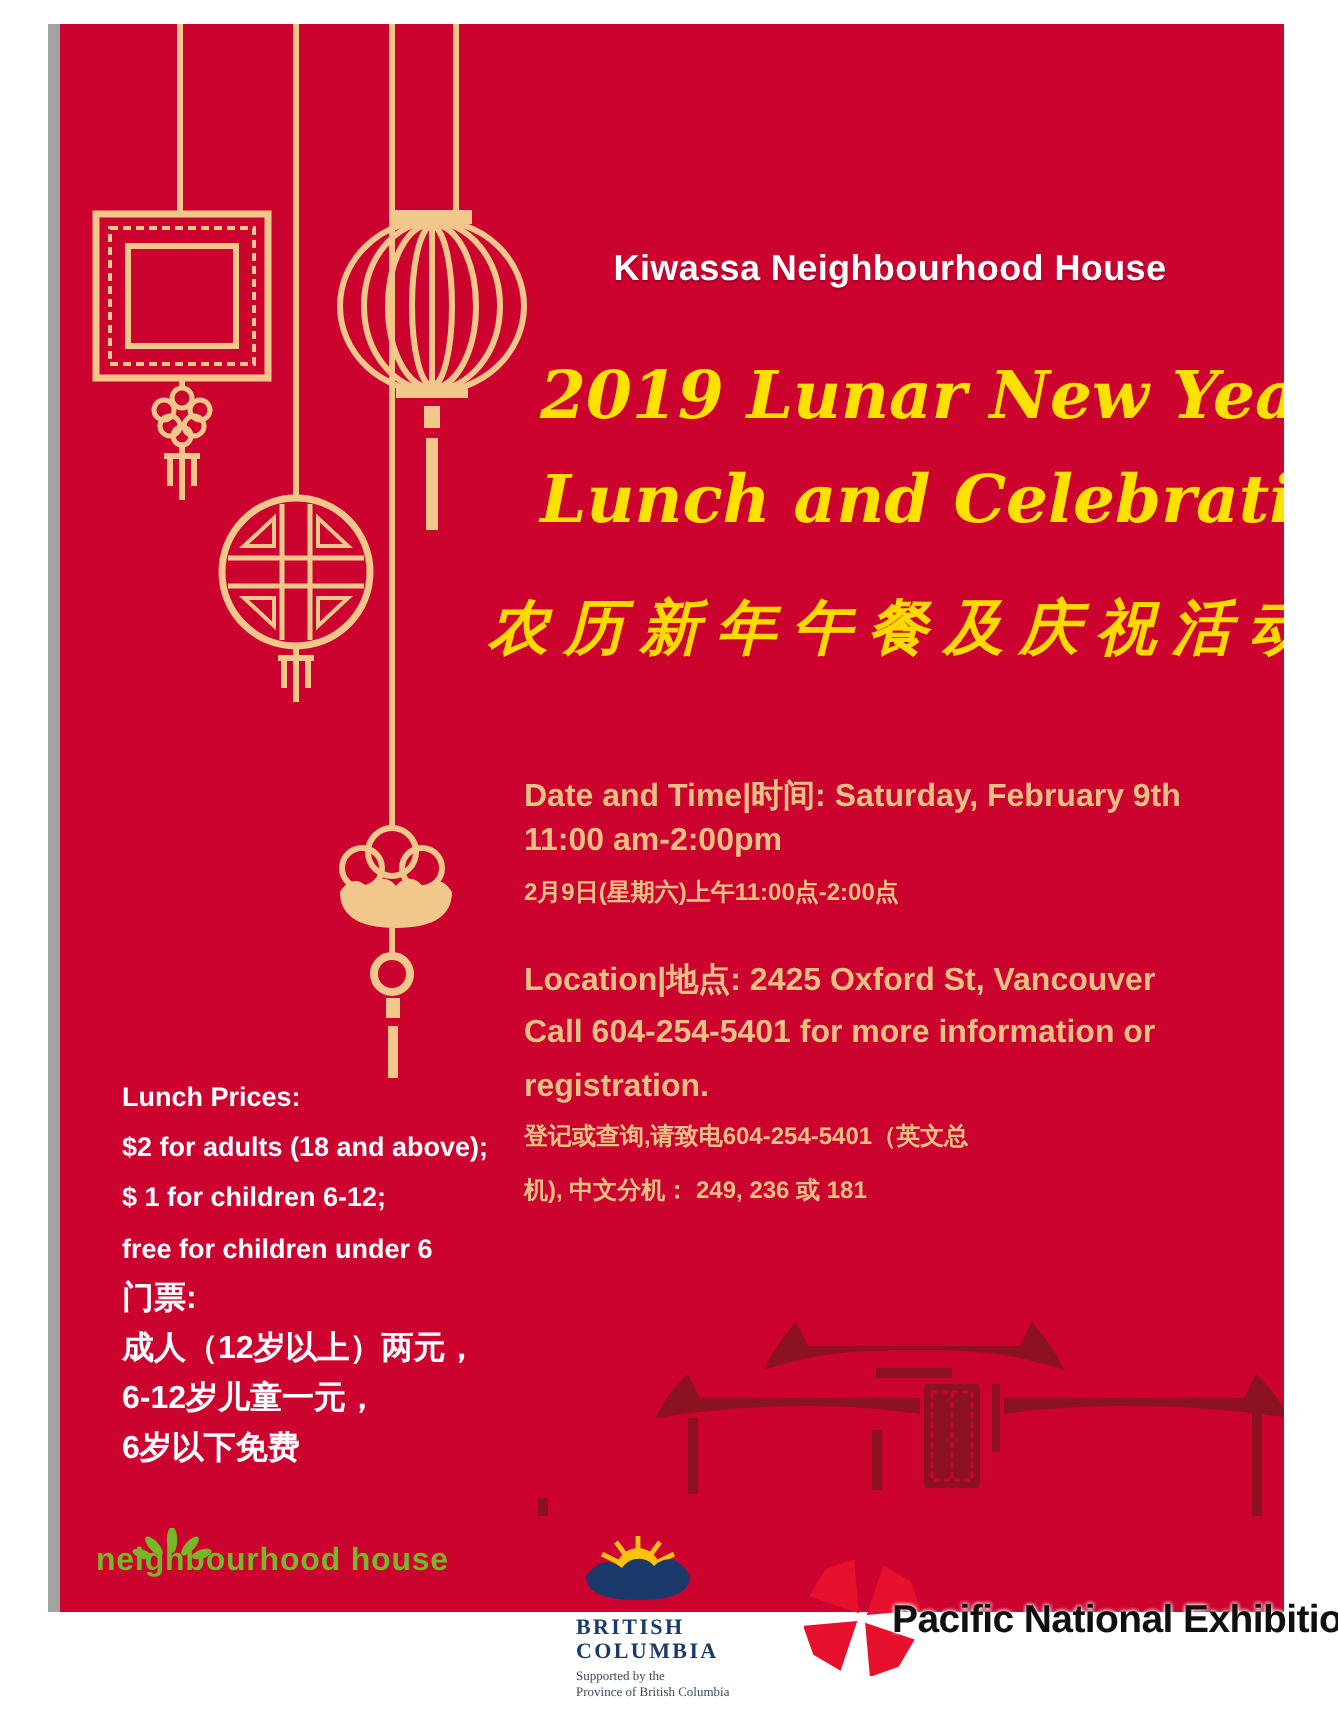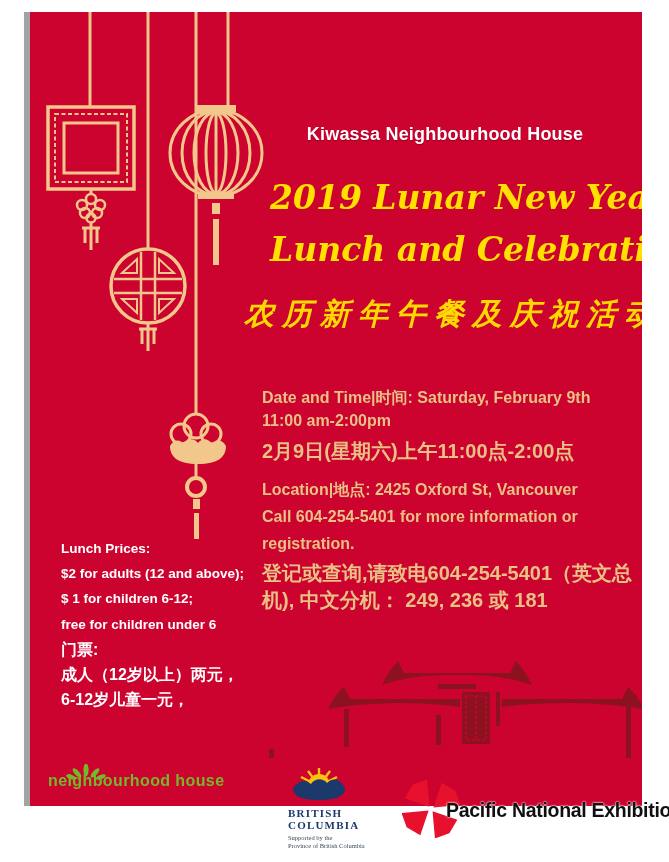--- a/index.html
+++ b/index.html
@@ -27,21 +27,21 @@
   .script-line2{top:218px;}
   .title-zh{
     position:absolute;left:214px;top:282px;width:400px;
     color:#FFD900;font-size:30px;font-weight:700;font-style:italic;
     font-family:"DejaVu Serif",cursive,serif;letter-spacing:8px;white-space:nowrap;
   }
   .detail-line{
     position:absolute;left:232px;color:#E9C185;font-size:16px;font-weight:600;
     white-space:nowrap;
   }
-  .detail-line.cjk{font-size:20px;font-weight:600;text-align:right;}
+  .detail-line.cjk{font-size:12px;font-weight:600;text-align:right;}
   .tickets{
     position:absolute;left:31px;top:524px;color:#ffffff;font-size:13.5px;
     font-weight:600;line-height:25.2px;white-space:nowrap;
   }
   .tickets .t-bold{font-weight:700;}
   .tickets .t-cjk{font-size:16px;}
   
   .kiwassa{position:absolute;left:48px;top:775px;}
   .kiwassa-word{
     color:#33597C;font-size:38px;font-weight:700;letter-spacing:-1px;line-height:38px;
@@ -176,26 +176,27 @@
   <div class="detail-line" style="top:400px">11:00 am-2:00pm</div>
   <div class="detail-line cjk" style="top:426px">2月9日(星期六)上午11:00点-2:00点</div>
   <div class="detail-line" style="top:468px">Location|地点:  2425 Oxford St, Vancouver</div>
   <div class="detail-line" style="top:496px">Call 604-254-5401 for more information or</div>
   <div class="detail-line" style="top:523px">registration.</div>
   <div class="detail-line cjk" style="top:548px">登记或查询,请致电604-254-5401（英文总</div>
   <div class="detail-line cjk" style="top:575px">机), 中文分机： 249, 236 或 181</div>
 
   <div class="tickets">
     <div class="t-bold">Lunch Prices:</div>
-    <div>$2 for adults (12 and above);</div>
+    <div>$2 for adults (18 and above);</div>
     <div>$ 1 for children 6-12;</div>
     <div>free for children under 6</div>
     <div class="t-bold t-cjk">门票:</div>
     <div class="t-cjk">成人（12岁以上）两元，</div>
     <div class="t-cjk">6-12岁儿童一元，</div>
+    <div class="t-cjk">6岁以下免费</div>
   </div>
 </div>
 
 <svg class="kiwassa-leaves" width="40" height="18" viewBox="0 0 40 18">
   <g fill="#76B82A">
     <ellipse cx="20" cy="6" rx="2.6" ry="6.5"></ellipse>
     <ellipse cx="11" cy="9" rx="2.4" ry="6" transform="rotate(-42 11 9)"></ellipse>
     <ellipse cx="29" cy="9" rx="2.4" ry="6" transform="rotate(42 29 9)"></ellipse>
     <ellipse cx="5" cy="13" rx="2.2" ry="5" transform="rotate(-70 5 13)"></ellipse>
     <ellipse cx="35" cy="13" rx="2.2" ry="5" transform="rotate(70 35 13)"></ellipse>

